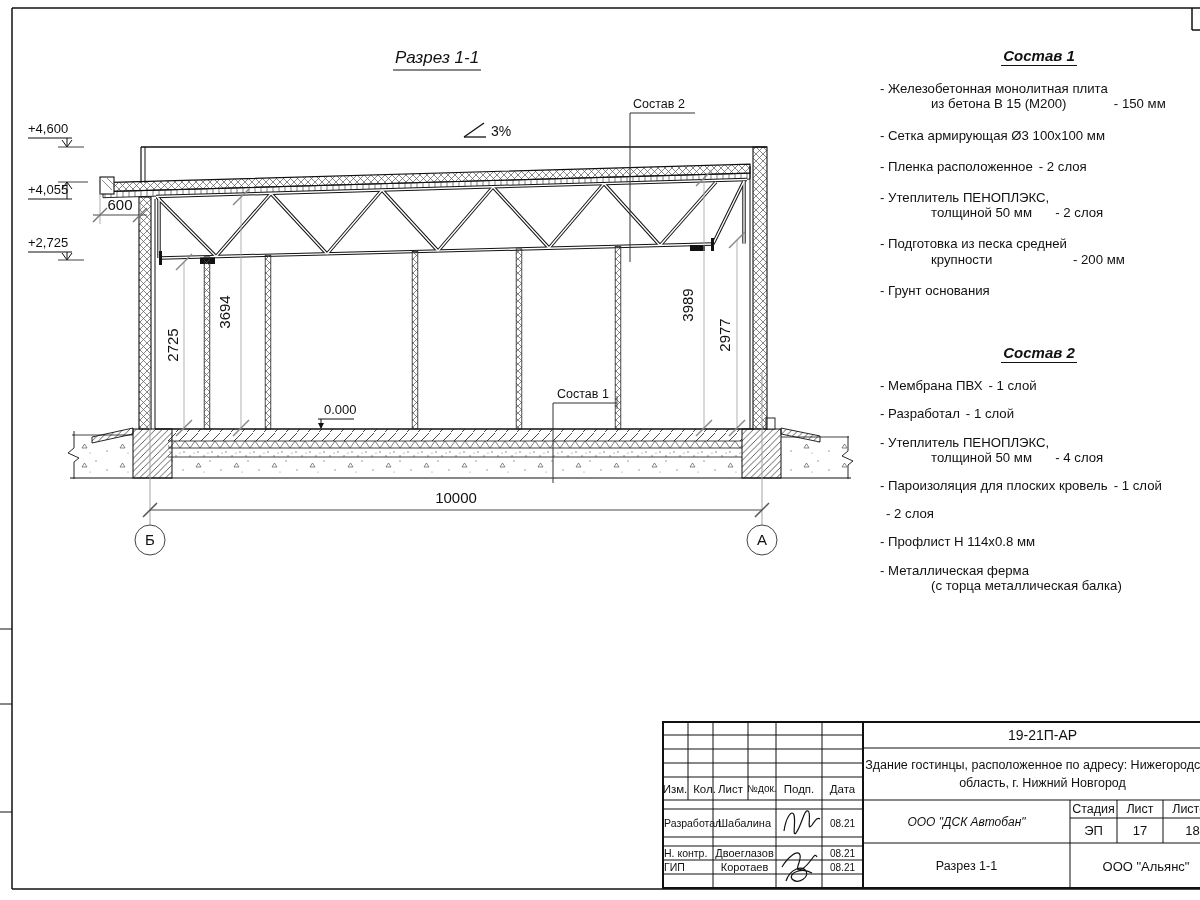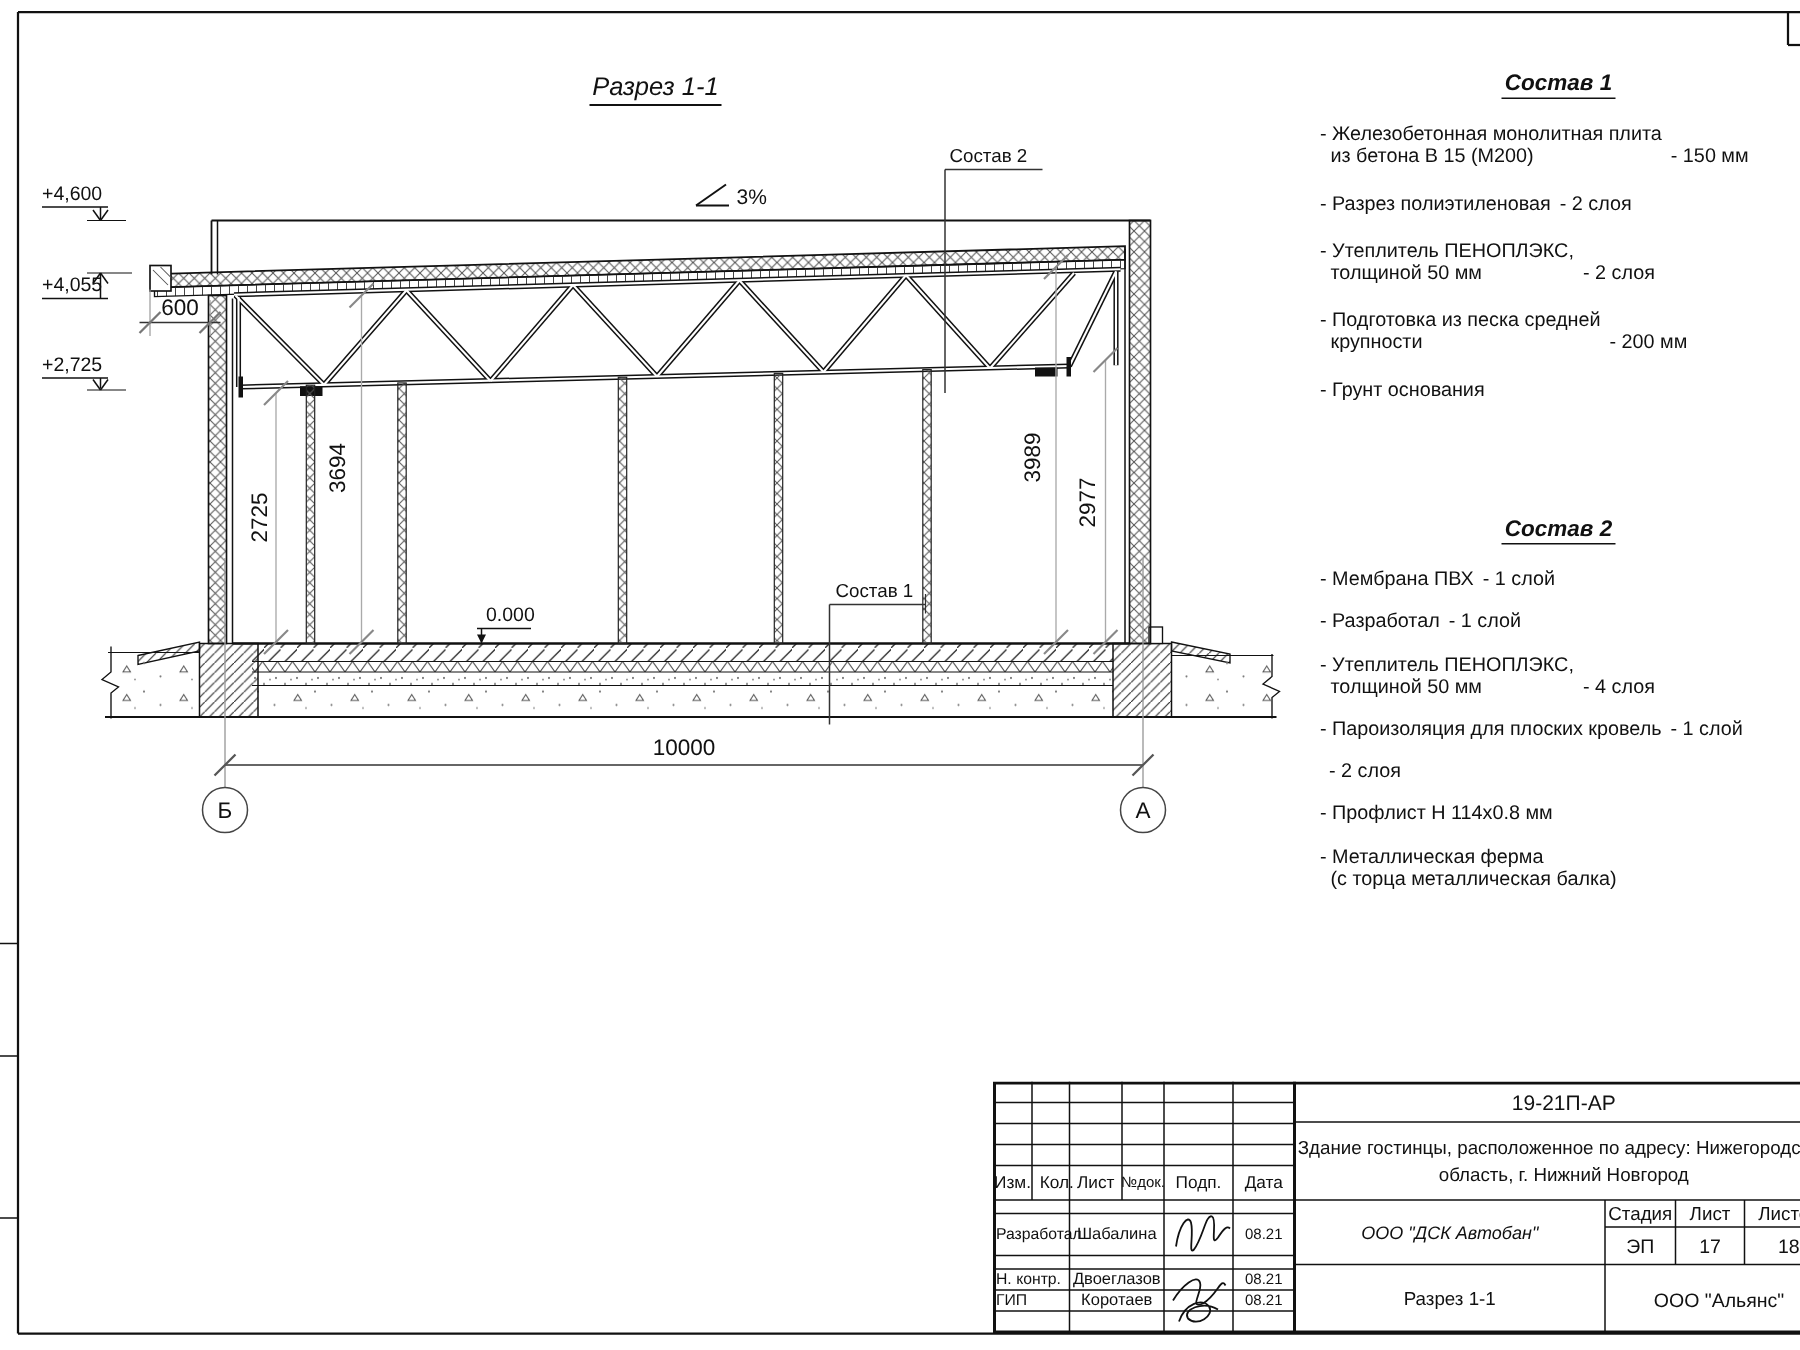--- a/index.html
+++ b/index.html
@@ -12,21 +12,21 @@
   .t-axis{font-size:15px;}
   .t-title{font-size:17px;font-style:italic;}
   
   .spec{position:absolute;left:880px;width:318px;font-size:13.2px;line-height:15.2px;}
   .spec-title{text-align:center;font-style:italic;font-weight:bold;font-size:15px;margin-bottom:18px;}
   .spec-title span{border-bottom:1.4px solid #111;padding:0 2px 1px 2px;}
   .spec-item{display:flex;justify-content:flex-start;align-items:flex-end;}
   .s1 .spec-item{margin-bottom:16px;}
   .s2 .spec-item{margin-bottom:13px;}
   .spec-val{white-space:nowrap;padding-left:6px;}
-  .l2{padding-left:7px;}
+  .l2{padding-left:7px;margin-left:44px;}
   
   .tb{position:absolute;left:662px;top:721px;width:560px;height:168px;font-size:12px;}
   .tb .cell{position:absolute;display:flex;align-items:center;justify-content:center;text-align:center;}
   .tb .left{justify-content:flex-start;text-align:left;}
   .tb-doc{font-size:14px;}
   .tb-proj{font-size:12.5px;line-height:18px;}
   .tb-org{font-style:italic;font-size:12px;}
   .tb-hdr{font-size:11.5px;}
   .tb-hdr-sm{font-size:10px;}
   .tb-role{font-size:10.5px;}
@@ -293,21 +293,27 @@
     <div class="spec-title"><span>Состав 1</span></div>
     <div class="spec-item">
       <div>
           <div>- Железобетонная  монолитная плита</div>
           <div class="l2">из бетона В 15 (М200)</div>
         </div>
       <div class="spec-val">- 150 мм</div>
     </div>
     <div class="spec-item">
       <div>
-          <div>- Разрез полиэтиленовая</div>
+          <div>- Сетка армирующая Ø3 100x100 мм</div>
+        </div>
+      <div class="spec-val"></div>
+    </div>
+    <div class="spec-item">
+      <div>
+          <div>- Пленка расположенное</div>
         </div>
       <div class="spec-val">- 2 слоя</div>
     </div>
     <div class="spec-item">
       <div>
           <div>- Утеплитель ПЕНОПЛЭКС,</div>
           <div class="l2">толщиной 50 мм</div>
         </div>
       <div class="spec-val">- 2 слоя</div>
     </div>

